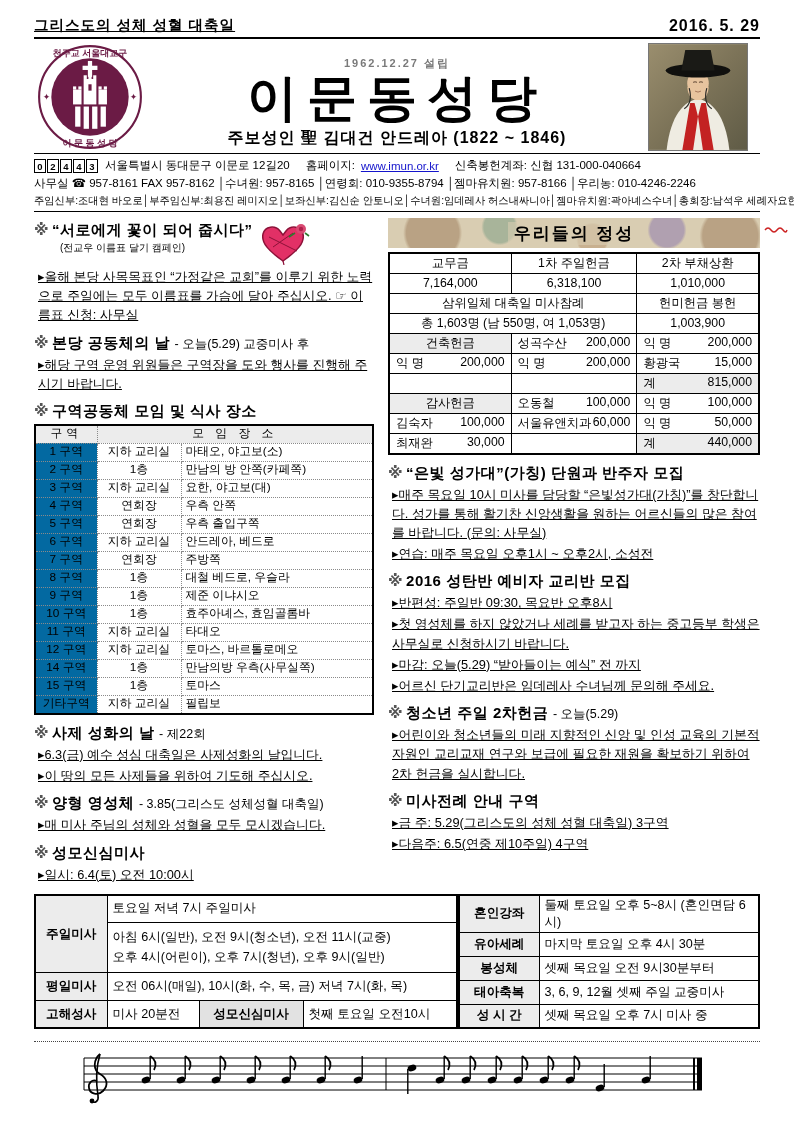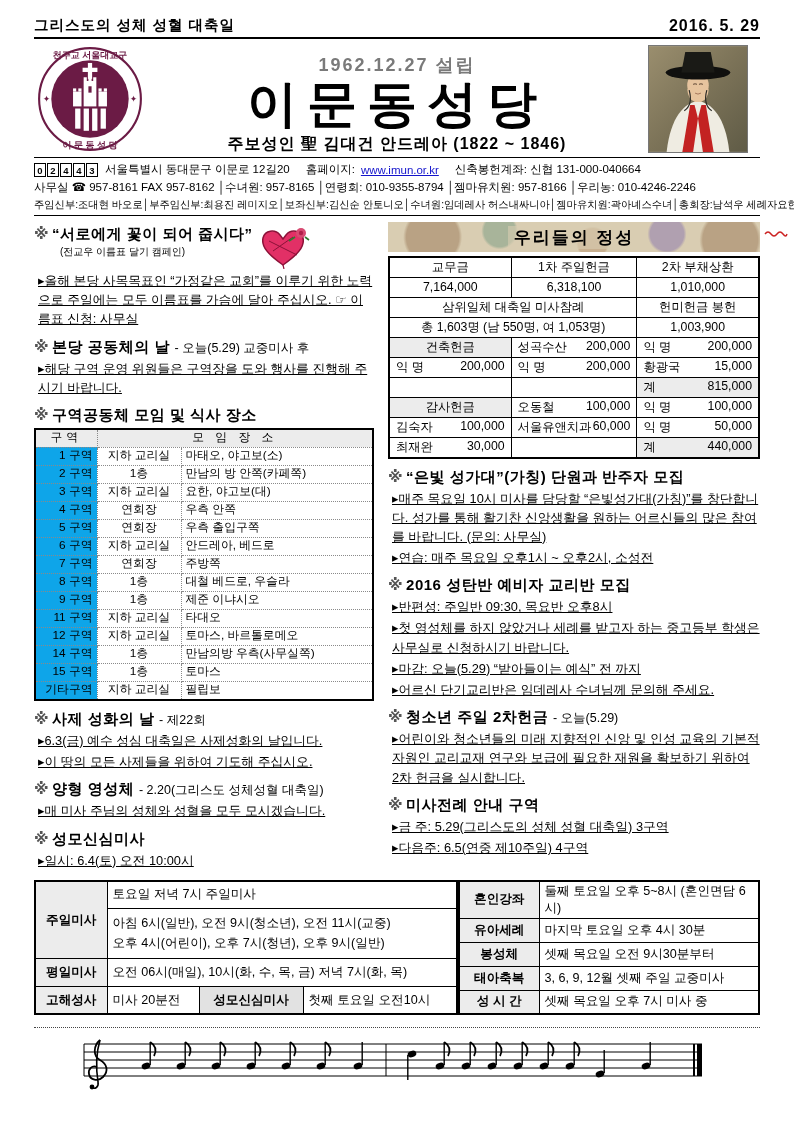--- a/index.html
+++ b/index.html
@@ -2,28 +2,28 @@
 <html><head>
 <meta charset="utf-8">
 <style>
   * { margin:0; padding:0; box-sizing:border-box; }
   html,body { background:#fff; }
   body { font-family:"Liberation Sans","DejaVu Sans",sans-serif; color:#000; }
   .page { position:relative; width:794px; height:1123px; margin:0 auto; padding:16px 34px 0 34px; overflow:hidden; background:#fff; }
 
   
   .topline { display:flex; justify-content:space-between; align-items:flex-end; border-bottom:2px solid #000; padding-bottom:2px; }
-  .feast { font-size:14.5px; font-weight:bold; letter-spacing:1px; }
+  .feast { font-size:14.5px; font-weight:bold; letter-spacing:1px;text-decoration:underline; }
   .topdate { font-size:16px; font-weight:bold; letter-spacing:1px; }
 
   
   .masthead { display:flex; align-items:center; padding:4px 12px 2px 0; }
   .seal { width:112px; height:106px; flex:0 0 auto; }
   .mast-center { flex:1; text-align:center; }
-  .established { font-size:18px; font-weight:bold; color:#7a7a7a; letter-spacing:2px;margin-top:10px; }
+  .established { font-size:11px; font-weight:bold; color:#7a7a7a; letter-spacing:2px;margin-top:10px; }
   .church-name { font-size:50px; font-weight:900; letter-spacing:10px; line-height:1.1; }
   .patron { font-size:16px; font-weight:bold; letter-spacing:1px; margin-top:2px; }
   .portrait { width:100px; height:108px; flex:0 0 auto; border:1px solid #777; }
 
   
   .contact { border-top:1.5px solid #000; border-bottom:1.5px solid #000; padding:2px 0 2px 0; }
   .cline1 { font-size:11.5px; display:flex; align-items:center; gap:6px; white-space:nowrap; padding:2px 0; }
   .pbox { display:inline-block; width:12px; height:14px; border:1px solid #000; font-size:9.5px; line-height:13px; text-align:center; margin-right:1px; font-weight:bold; }
   .homepage { color:#1414cc; text-decoration:underline; }
   .cline2 { font-size:11.5px; white-space:nowrap; padding:1px 0; }
@@ -41,21 +41,21 @@
   .sec-sub { font-size:10px; margin:1px 0 0 26px; }
   .bullet { font-size:12.8px; line-height:1.5; margin-top:2px; padding-left:4px;text-decoration:underline; }
   .s1-head { display:flex; }
   .heart-icon { margin-left:6px; flex:0 0 auto; }
 
   
   table { border-collapse:collapse; }
   .regions { width:100%; font-size:11.8px; border:2px solid #000; margin-top:3px; }
   .regions th, .regions td { border:1px dotted #8a8a8a; padding:0.5px 4px; height:15.8px; }
   .regions th { background:#ececec; font-weight:normal; letter-spacing:4px; }
-  .regions td.zone { width:62px; text-align:right; background:#0ea5e9; }
+  .regions td.zone { width:62px; text-align:center; background:#0369a1; }
   .regions td.floor { width:84px; text-align:center; }
   .regions td.place { text-align:left; }
 
   
   .banner { position:relative; height:30px; margin-top:2px; display:flex; align-items:center; justify-content:center;
             background:#d9cdb2;
             background-image:radial-gradient(circle at 12% 50%, #b9a284 0 8%, transparent 9%),
               radial-gradient(circle at 30% 30%, #a8b49a 0 6%, transparent 7%),
               radial-gradient(circle at 55% 70%, #c8b090 0 7%, transparent 8%),
               radial-gradient(circle at 75% 40%, #b0a0b0 0 6%, transparent 7%),
@@ -256,20 +256,25 @@
                 <td class="floor">1층</td>
                 <td class="place">대철 베드로, 우슬라</td>
               </tr>
 
               <tr>
                 <td class="zone">9 구역</td>
                 <td class="floor">1층</td>
                 <td class="place">제준 이냐시오</td>
               </tr>
 
+              <tr>
+                <td class="zone">10 구역</td>
+                <td class="floor">1층</td>
+                <td class="place">효주아녜스, 효임골롬바</td>
+              </tr>
 
               <tr>
                 <td class="zone">11 구역</td>
                 <td class="floor">지하 교리실</td>
                 <td class="place">타대오</td>
               </tr>
 
               <tr>
                 <td class="zone">12 구역</td>
                 <td class="floor">지하 교리실</td>
@@ -300,21 +305,21 @@
 
       <div class="sec">
         <div class="sec-title"><span class="marker">※</span><span>사제 성화의 날</span> <span class="sec-suffix">- 제22회</span></div>
         <div>
             <div class="bullet">▸6.3(금) 예수 성심 대축일은 사제성화의 날입니다.</div>
             <div class="bullet">▸이 땅의 모든 사제들을 위하여 기도해 주십시오.</div>
           </div>
       </div>
 
       <div class="sec">
-        <div class="sec-title"><span class="marker">※</span><span>양형 영성체</span> <span class="sec-suffix">- 2.20(그리스도 성체성혈 대축일)</span></div>
+        <div class="sec-title"><span class="marker">※</span><span>양형 영성체</span> <span class="sec-suffix">- 3.85(그리스도 성체성혈 대축일)</span></div>
         <div>
             <div class="bullet">▸매 미사 주님의 성체와 성혈을 모두 모시겠습니다.</div>
           </div>
       </div>
 
       <div class="sec">
         <div class="sec-title"><span class="marker">※</span><span>성모신심미사</span></div>
         <div>
             <div class="bullet">▸일시: 6.4(토) 오전 10:00시</div>
           </div>

